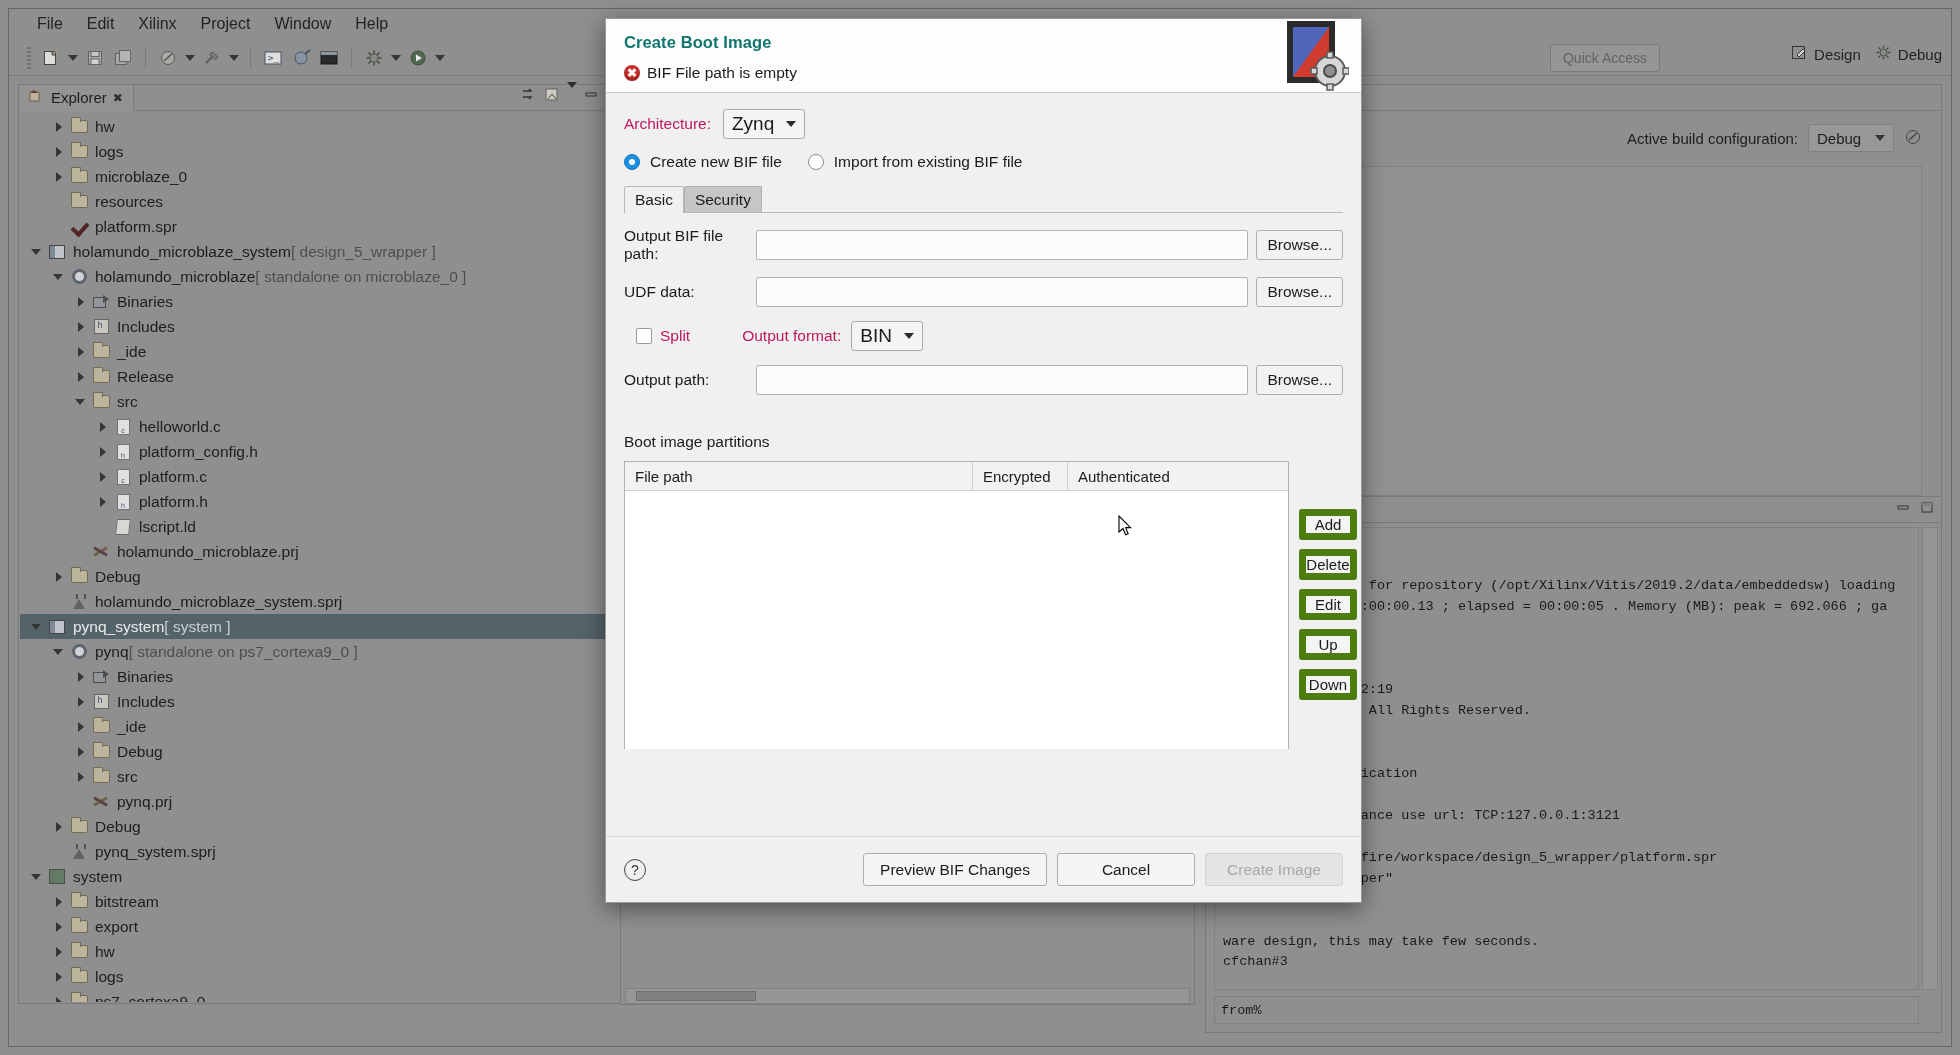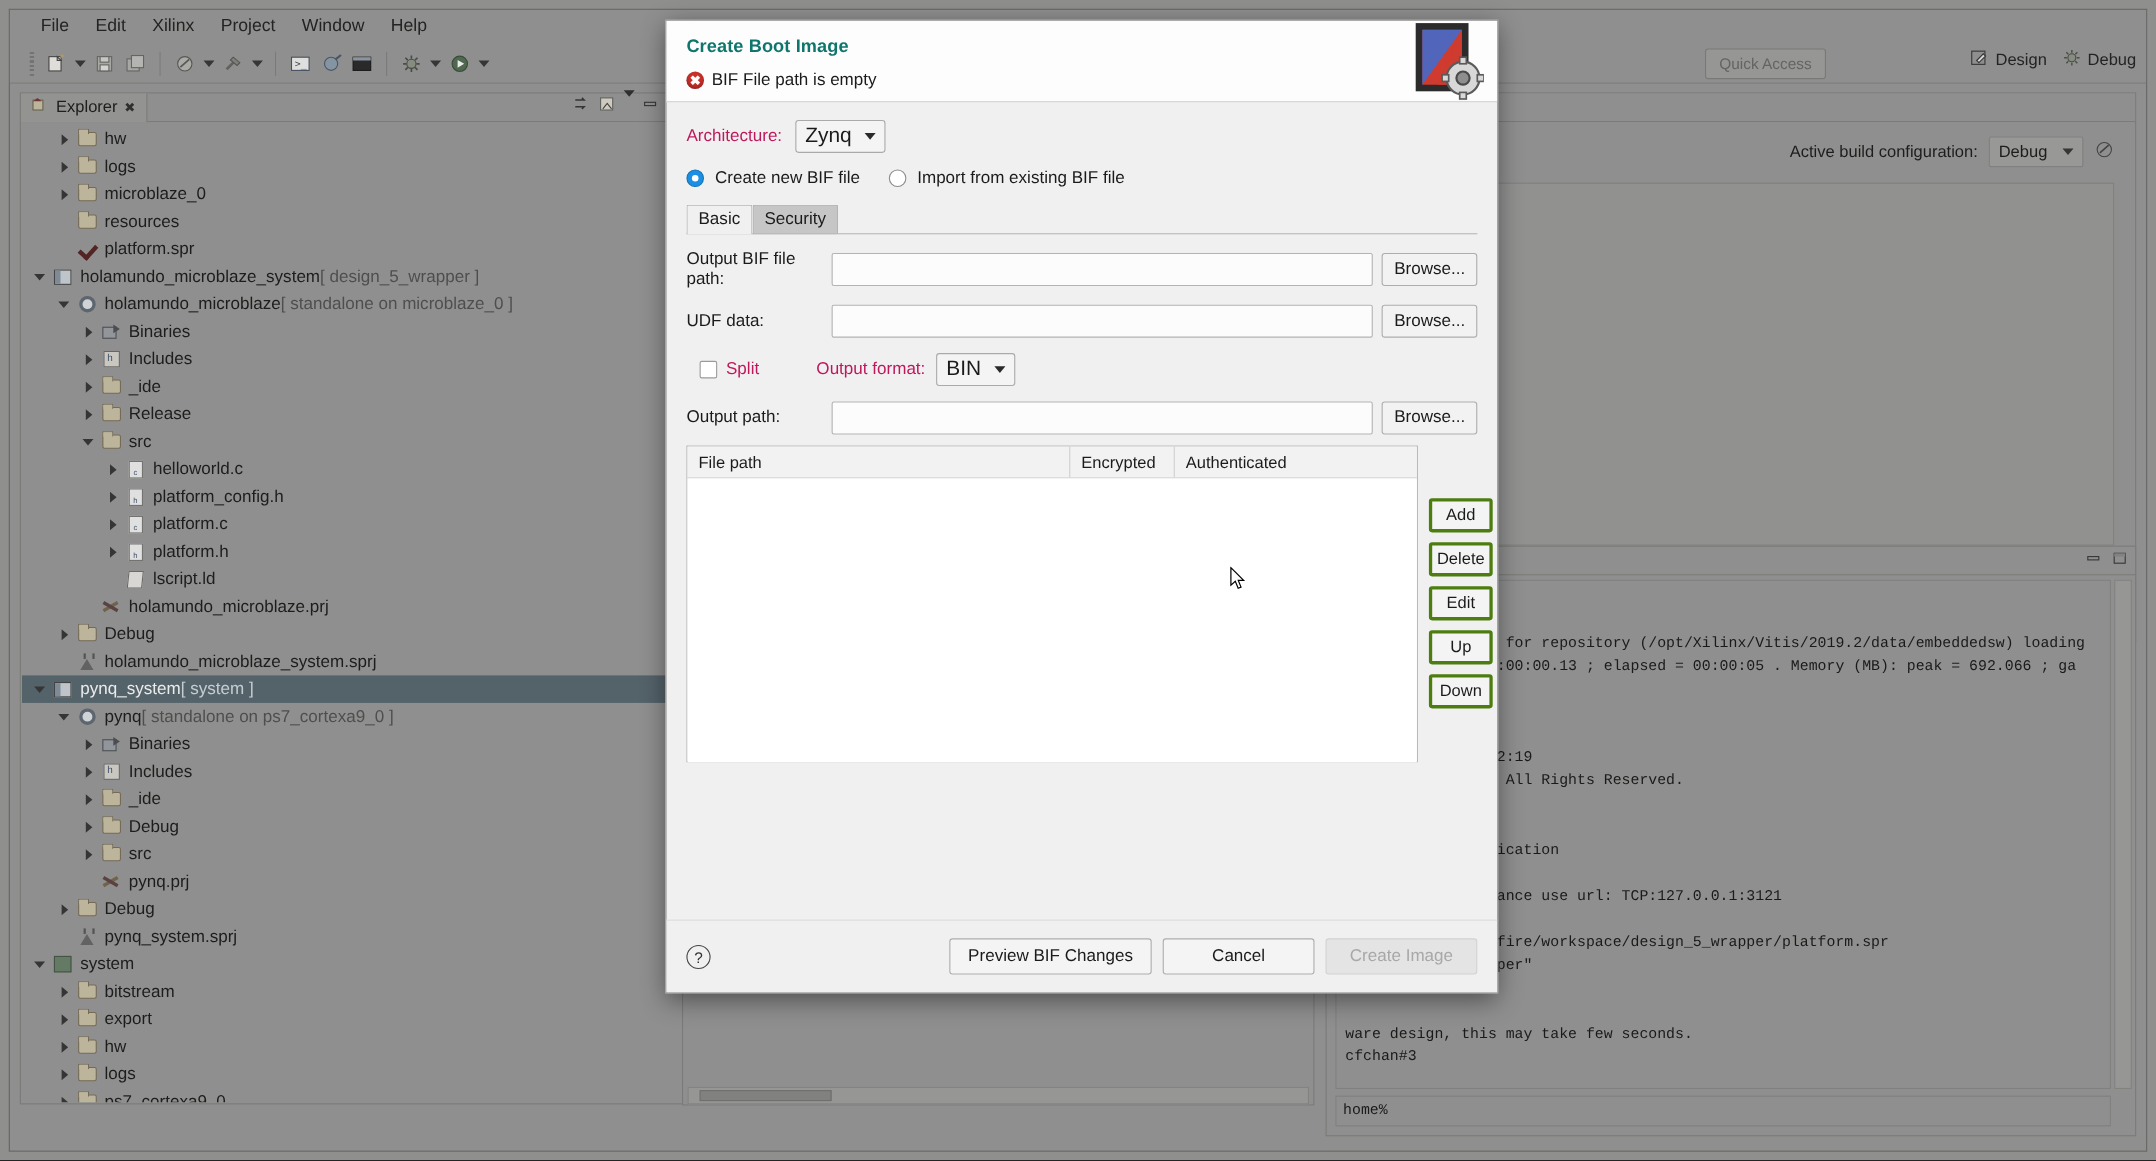--- a/index.html
+++ b/index.html
@@ -252,21 +252,21 @@
   #ptable {
     width:666px; height:288px; border:1px solid #b3b3b3; background:#fff;
   }
   #ptable-head { display:flex; height:29px; background:#f2f2f2; border-bottom:1px solid #cfcfcf;justify-content:flex-end; }
   .pcol { display:flex; align-items:center; padding:0 10px; font-size:15px; color:#1b1b1b;
           border-right:1px solid #cfcfcf; }
   #ptable-body { height:258px; background:#fff; }
 
   #side-buttons { display:flex; flex-direction:column; gap:9px; padding-top:48px; }
   .side-btn {
-    width:58px;height:31px;border:3px solid #4d7c0f;background:#f4f4f4;border-radius:3px;
+    width:58px;height:31px;border:7px solid #4d7c0f;background:#f4f4f4;border-radius:3px;
     font-size:15px;color:#1b1b1b;display:flex;align-items:center;justify-content:center;
   }
 
   #dlg-footer {
     position:absolute; left:0; right:0; bottom:0; height:66px;
     background:#f0f0f0; border-top:1px solid #dcdcdc;
     display:flex; align-items:center; padding:0 18px; gap:10px;
   }
   #help-icon {
     width:22px;height:22px;border-radius:50%;border:1.5px solid #444;
@@ -739,21 +739,21 @@
             </svg></span>
         <span><svg width="16" height="14" viewBox="0 0 16 14">
               <rect x="3" y="2" width="10" height="9" fill="none" stroke="#3a3a3a"></rect>
               <rect x="3" y="2" width="10" height="3" fill="#8e8e8a"></rect>
             </svg></span>
       </div>
     </div>
     <div id="console-body"><div>localhost:44091</div><div>nel: tcfchan#0</div><div>053] elapsed time for repository (/opt/Xilinx/Vitis/2019.2/data/embeddedsw) loading</div><div>ime (s): cpu = 00:00:00.13 ; elapsed = 00:00:05 . Memory (MB): peak = 692.066 ; ga</div><div>hw_server</div><div>&nbsp;</div><div>r v2019.2.1</div><div>c  5 2019 at 05:22:19</div><div>2019 Xilinx, Inc. All Rights Reserved.</div><div>&nbsp;</div><div>ation started</div><div>it hw_server application</div><div>&nbsp;</div><div>is hw_server instance use url: TCP:127.0.0.1:3121</div><div>&nbsp;</div><div>m from /home/coldfire/workspace/design_5_wrapper/platform.spr</div><div> : "design_5_wrapper"</div><div>&nbsp;</div><div>&nbsp;</div><div>ware design, this may take few seconds.</div><div>cfchan#3</div></div>
     <div id="console-scroll"></div>
     <div id="console-prompt">
-      <span>home%</span>
+      <span>from%</span>
     </div>
   </div>
 </div>
 
 <div id="dialog">
 
   <div id="dlg-header">
     <div id="dlg-title">Create Boot Image</div>
     <div id="dlg-msgrow">
       <span class="err-icon">✖</span>
@@ -822,20 +822,21 @@
         <span class="caret-down"></span>
       </span>
     </div>
 
     <div class="form-row">
       <span class="form-lbl">Output path:</span>
       <input class="txtbox" type="text" value="" style="">
       <span class="browse-btn">Browse...</span>
     </div>
 
+    <div id="partitions-label">Boot image partitions</div>
 
     <div id="table-area">
       <div id="ptable">
         <div id="ptable-head">
           <div class="pcol" style="width:348px;">File path</div>
           <div class="pcol" style="width:95px;">Encrypted</div>
           <div class="pcol" style="width:220px;border-right:none;">Authenticated</div>
         </div>
         <div id="ptable-body"></div>
       </div>

